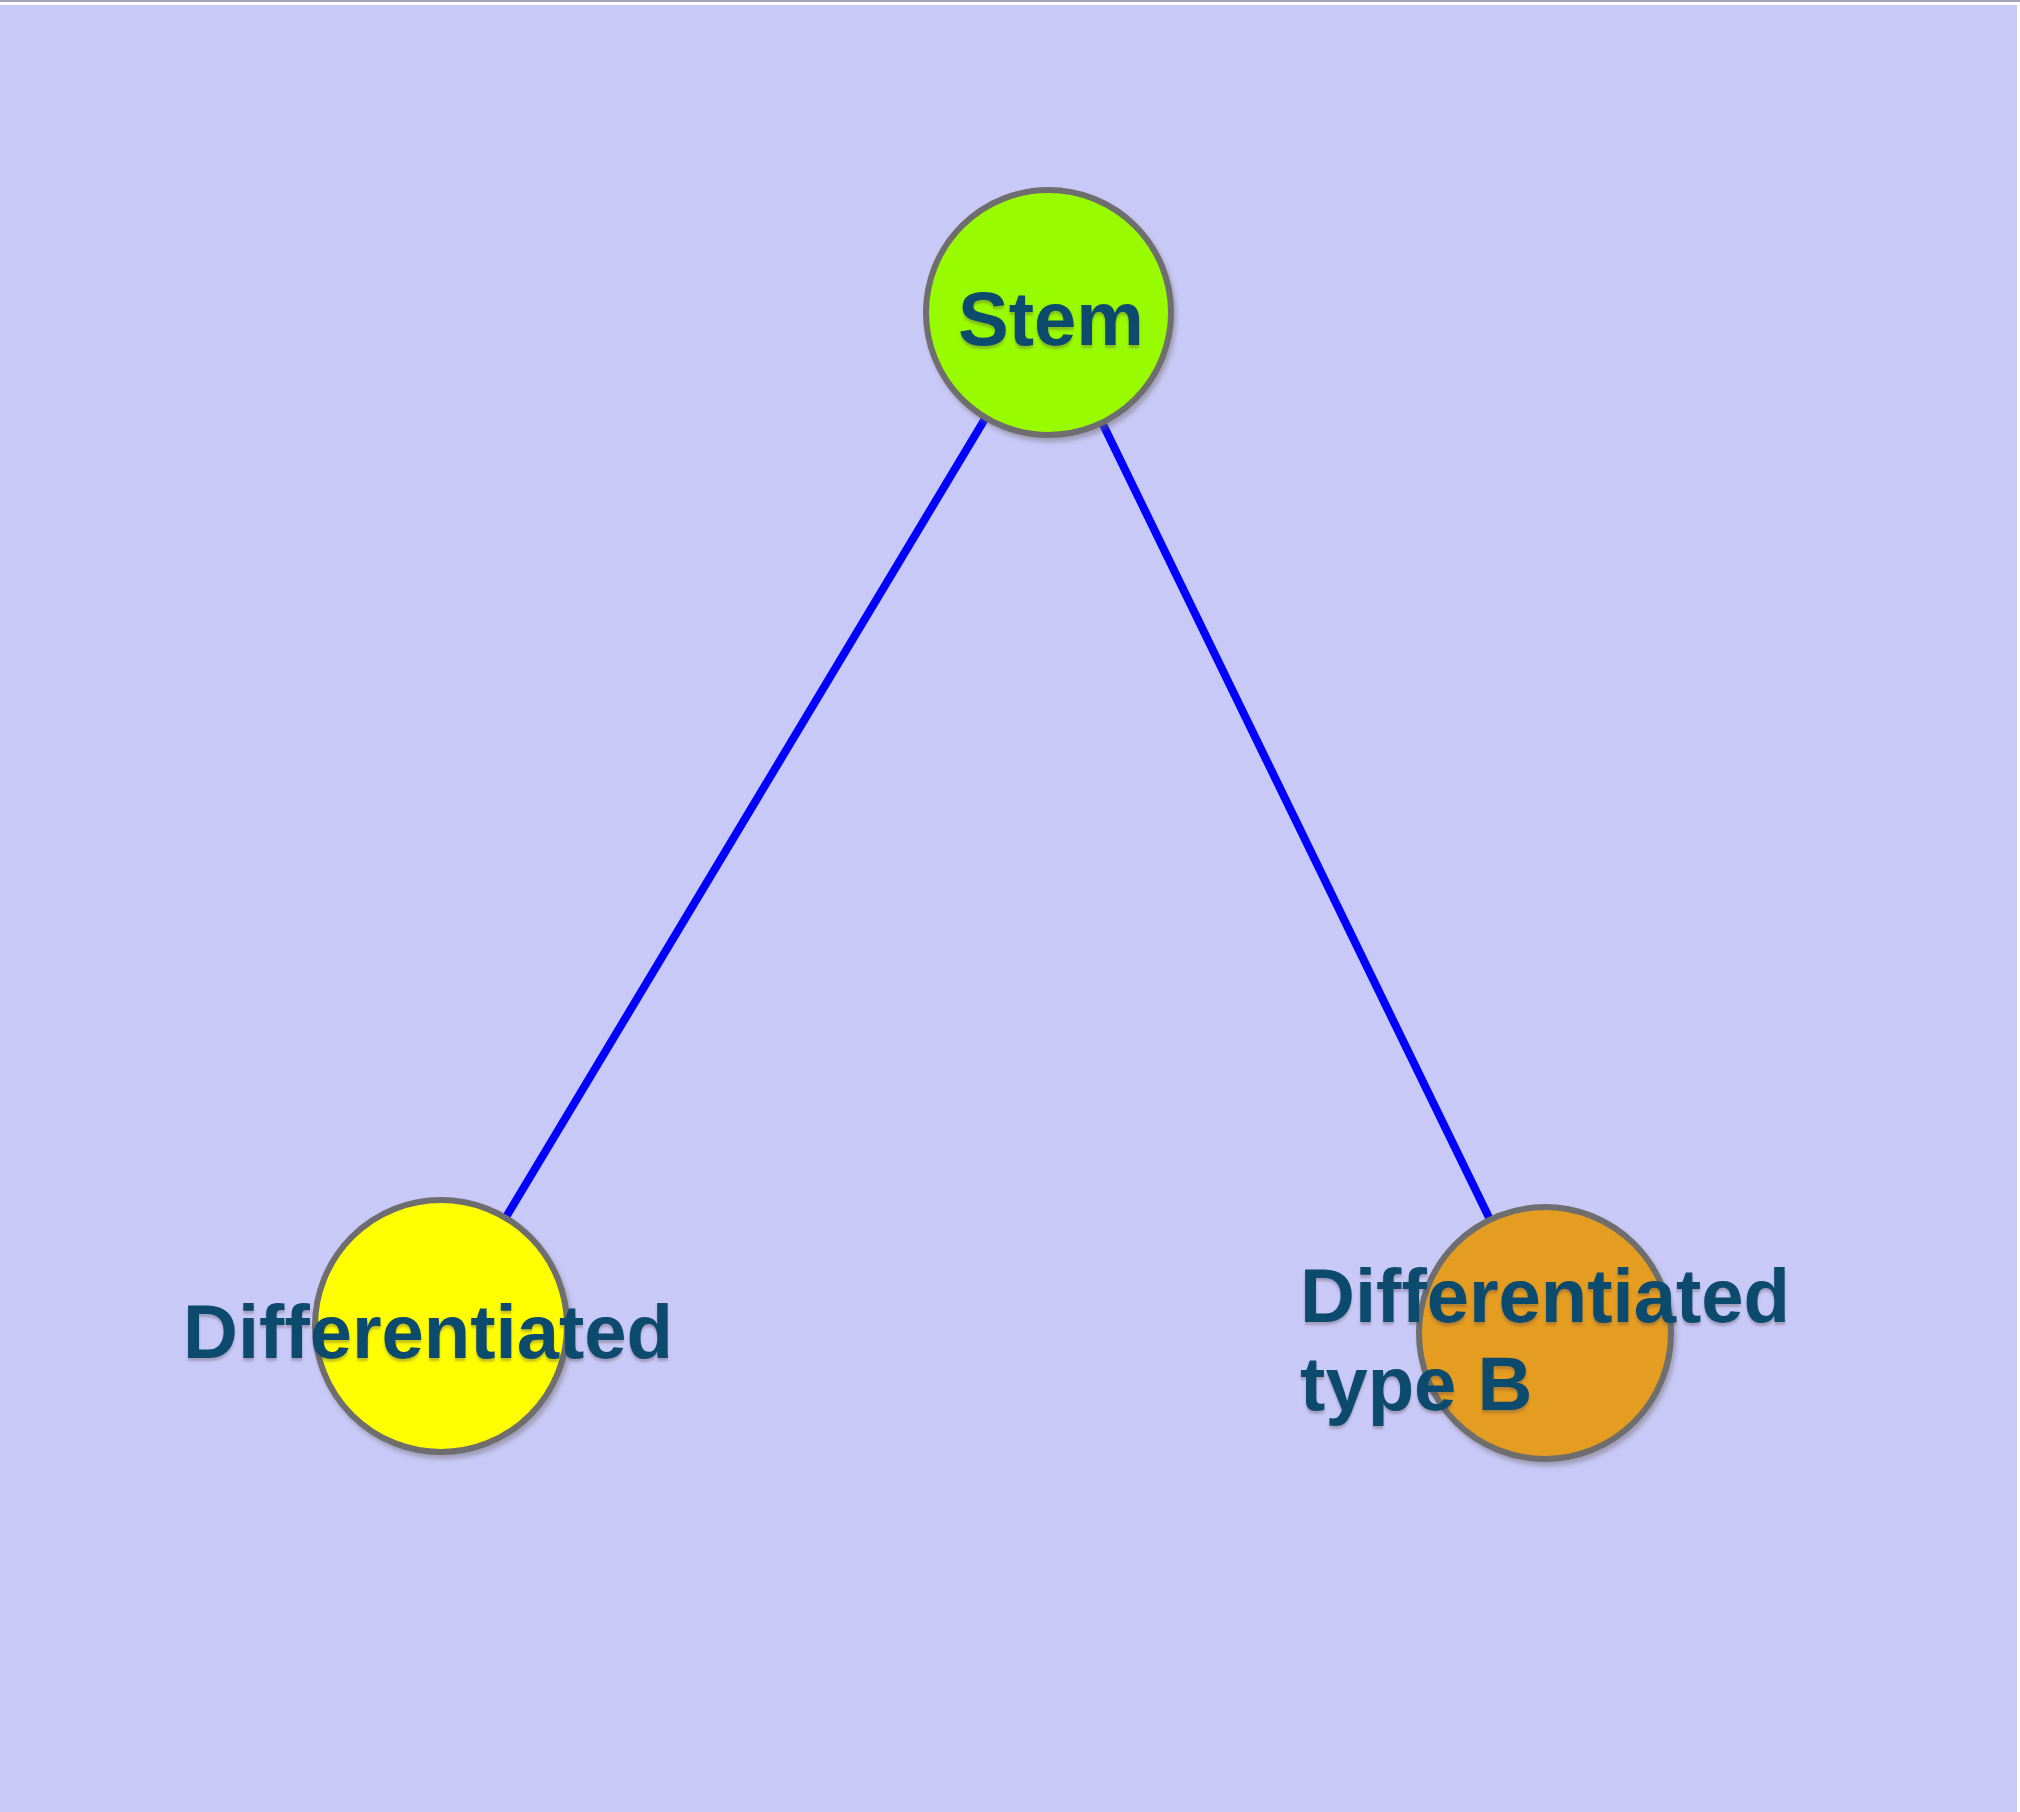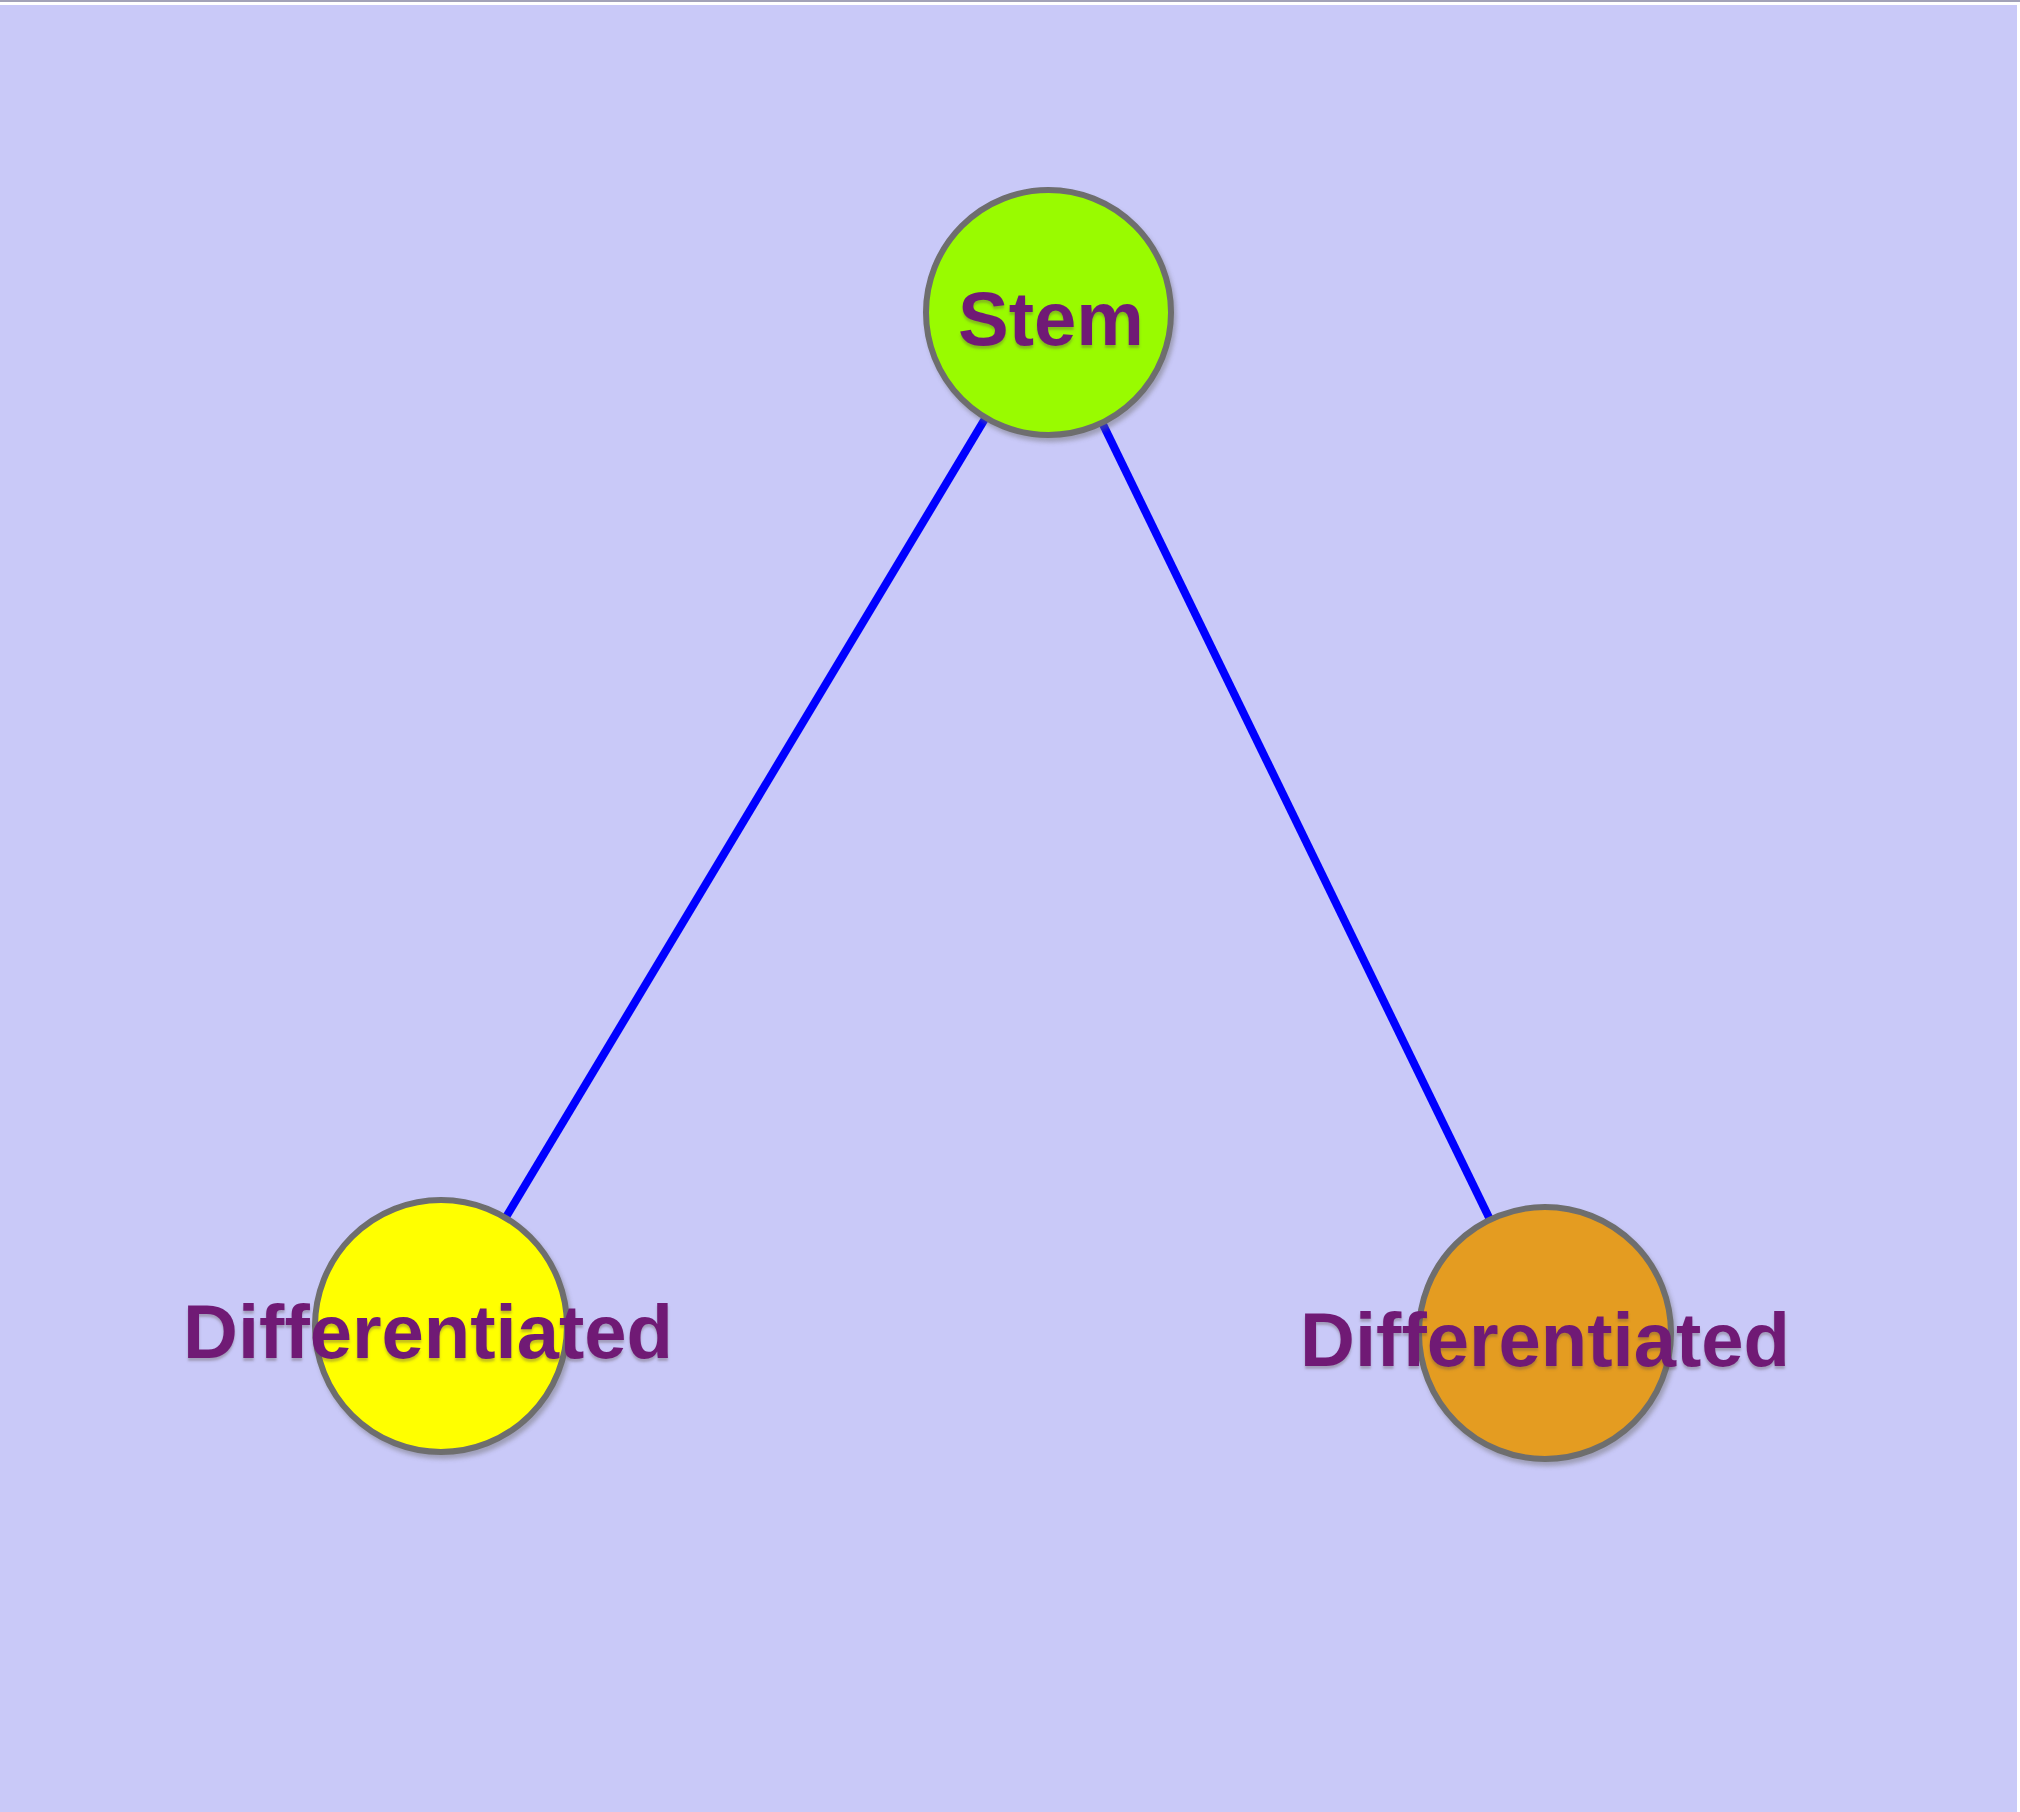--- a/index.html
+++ b/index.html
@@ -61,21 +61,21 @@
   }
   .node-type-b {
     left: 1416px; top: 1204px;
     width: 258px; height: 258px;
     background: #E49C21;
   }
   .label {
     position: absolute;
     transform: translate(-50%, -50%);
     z-index: 3;
-    color: #701a75;
+    color: #0c4a6e;
     font-weight: bold;
     font-size: 76px;
     line-height: 88px;
     white-space: nowrap;
     text-shadow: 0px 3.4px 2.5px rgba(90, 75, 75, 0.35);
   }
   .label .line { display: block; }
   .label-stem  { left: 1051px; top: 319px; }
   .label-type-a { left: 428px;  top: 1332px; }
   .label-type-b { left: 1545px; top: 1340px; }
@@ -99,15 +99,16 @@
   <div class="label label-stem">
     <span class="line">Stem</span>
   </div>
 
   <div class="label label-type-a">
     <span class="line">Differentiated</span>
   </div>
 
   <div class="label label-type-b">
     <span class="line">Differentiated</span>
+    <span class="line">type B</span>
   </div>
 </div>
 
 
 </body></html>

